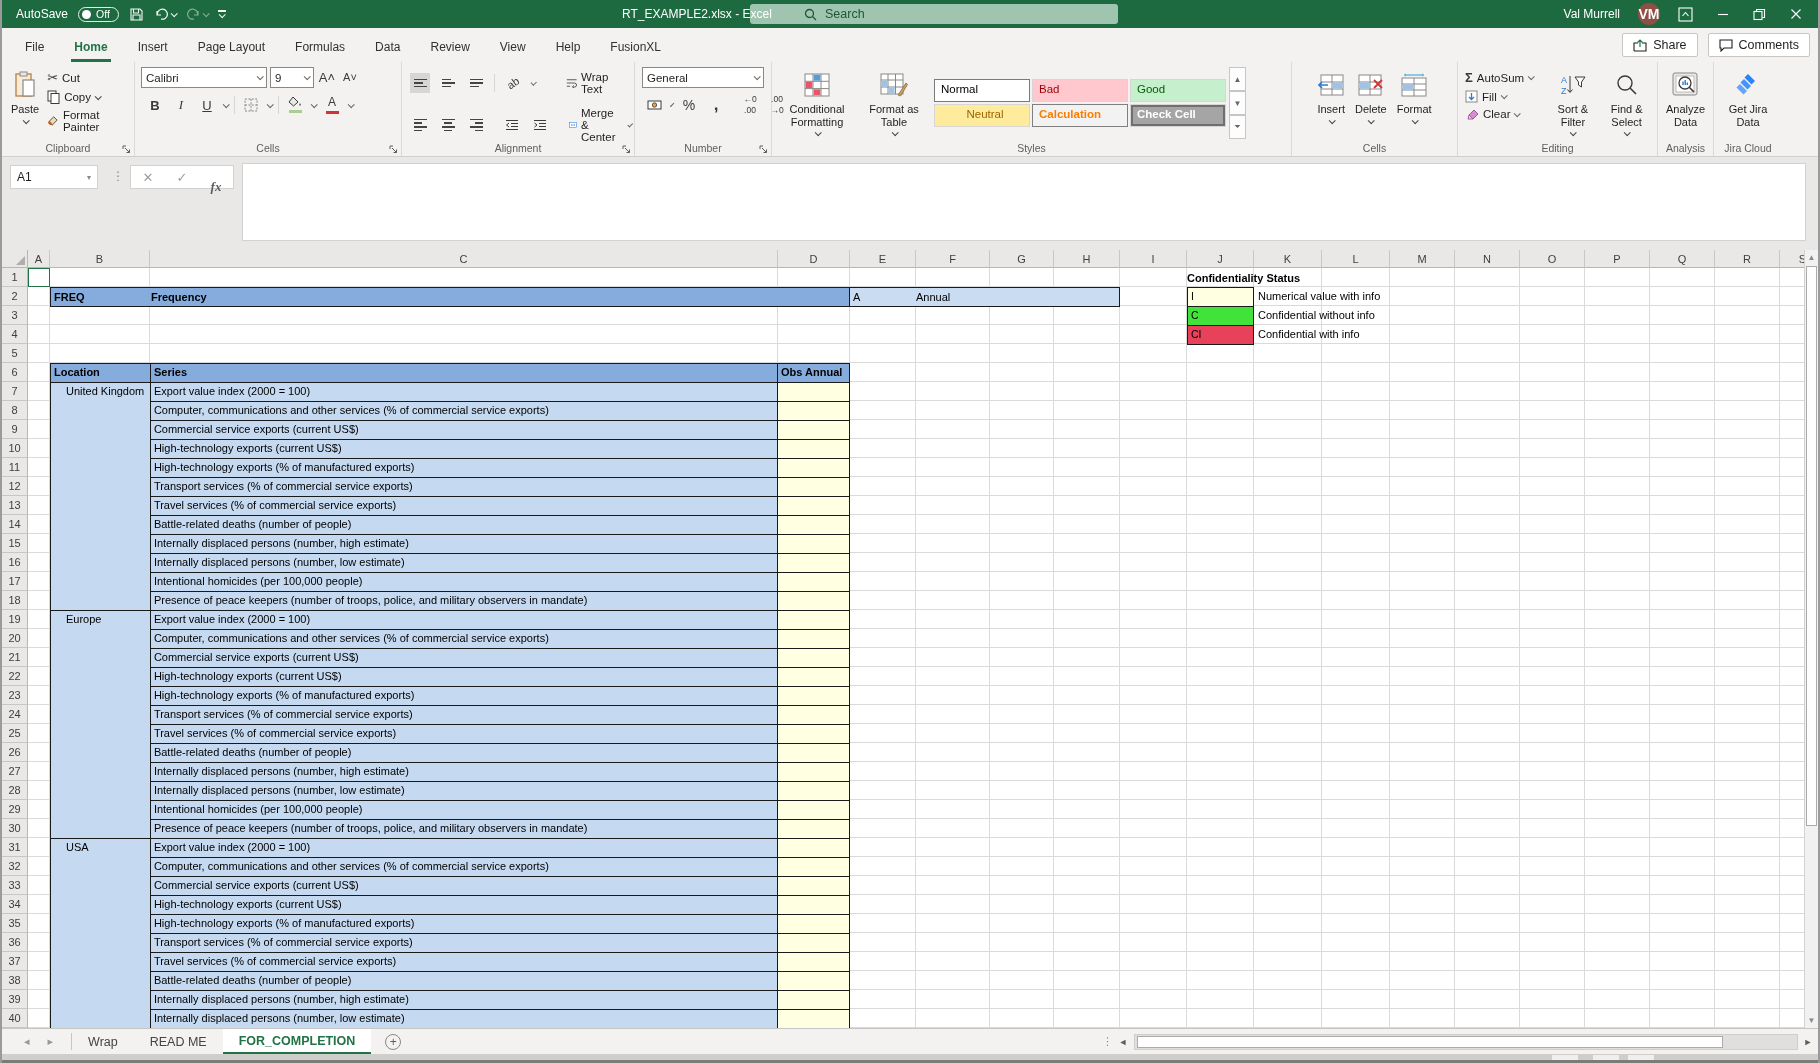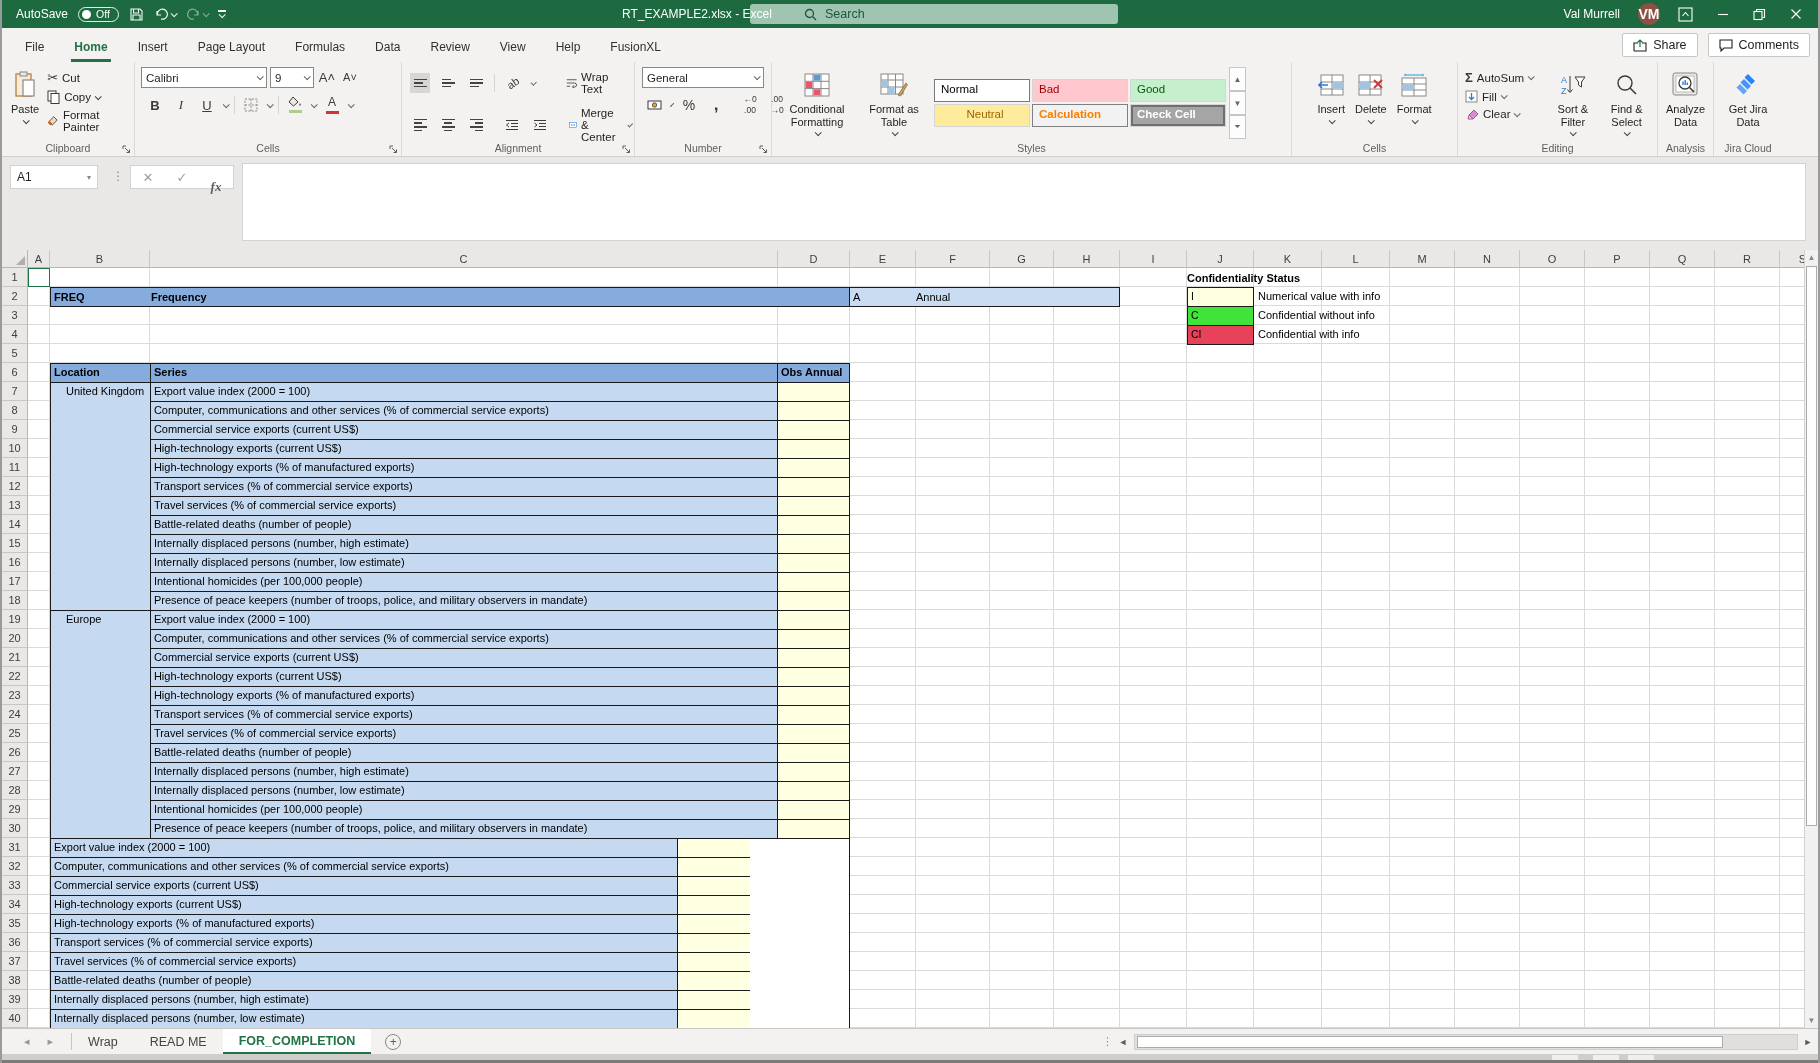--- a/index.html
+++ b/index.html
@@ -886,20 +886,21 @@
                 <div class="tser">Intentional homicides (per 100,000 people)</div>
                 <div class="tobs"></div>
               </div>
               <div class="trow">
                 <div class="tser">Presence of peace keepers (number of troops, police, and military observers in mandate)</div>
                 <div class="tobs"></div>
               </div>
             </div>
           </div>
           <div class="tgroup">
+            <div class="tloc" style="height: 190px;">USA</div>
             <div class="tright">
               <div class="trow">
                 <div class="tser">Export value index (2000 = 100)</div>
                 <div class="tobs"></div>
               </div>
               <div class="trow">
                 <div class="tser">Computer, communications and other services (% of commercial service exports)</div>
                 <div class="tobs"></div>
               </div>
               <div class="trow">

